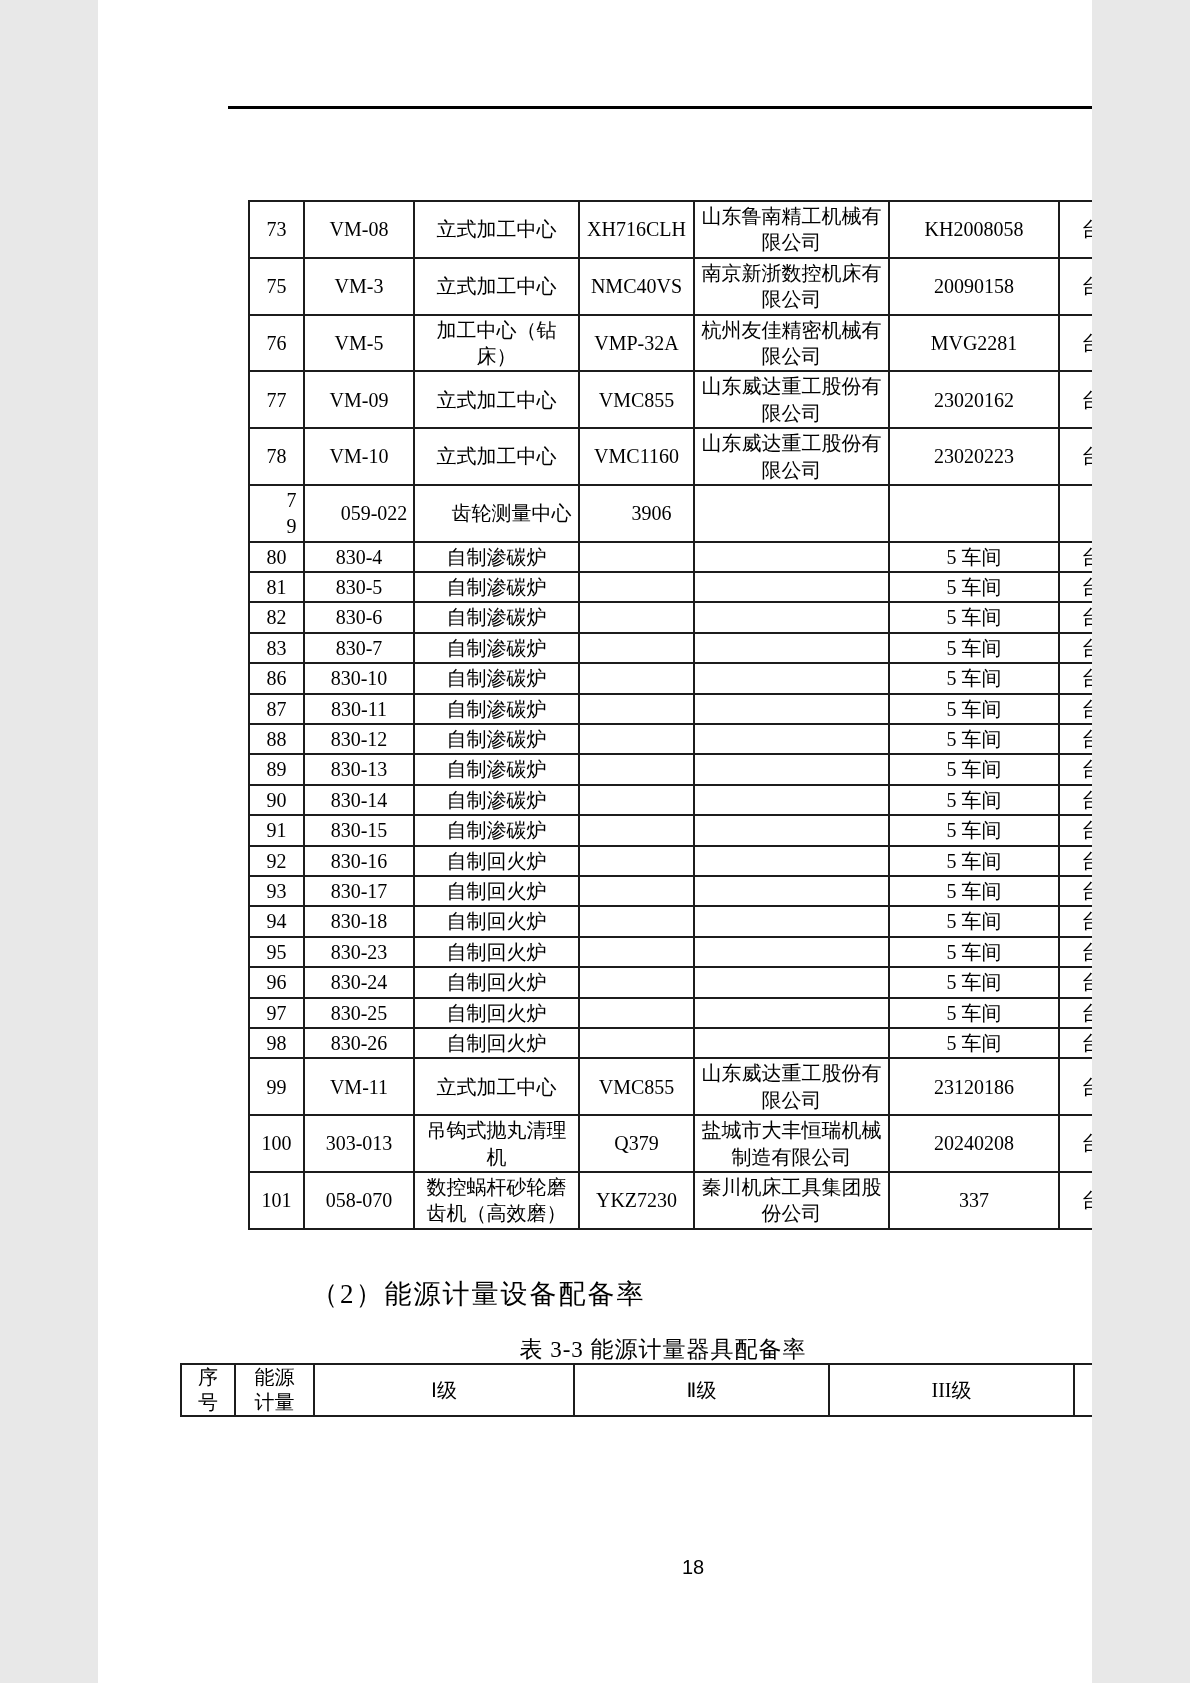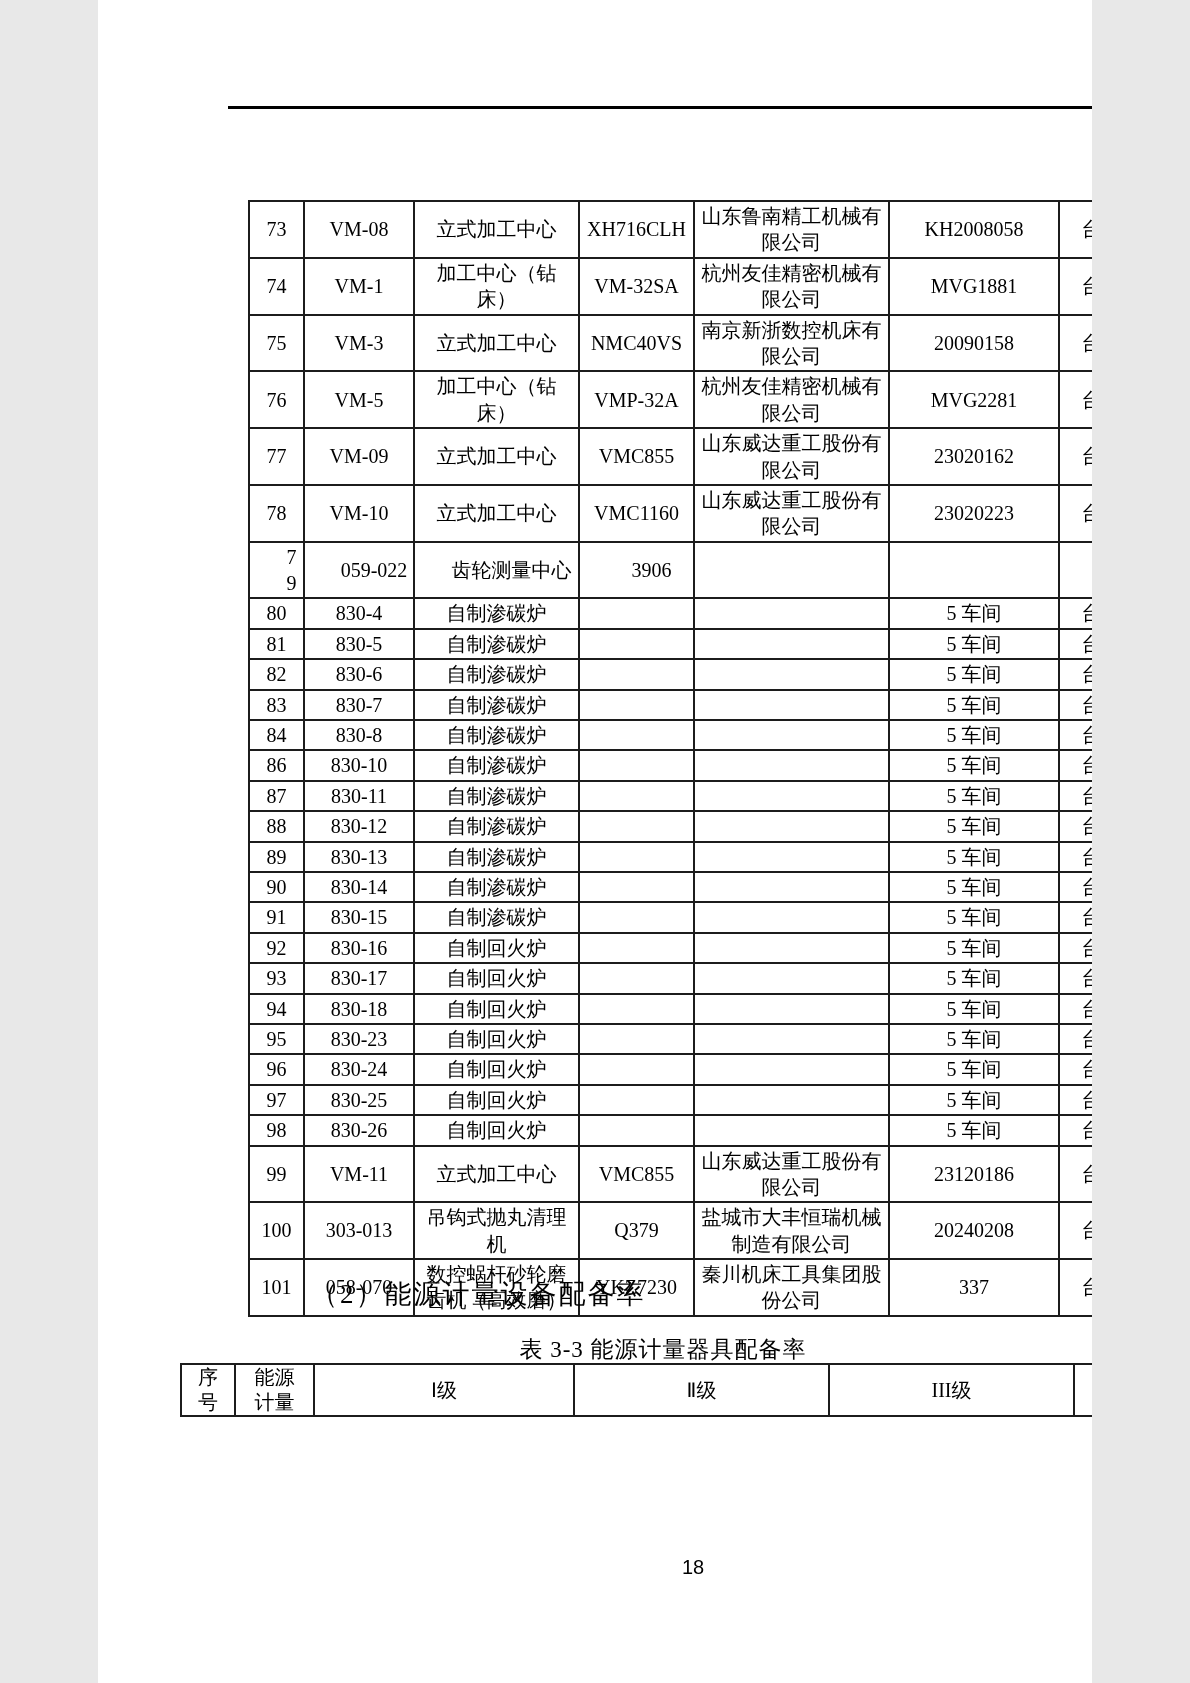--- a/index.html
+++ b/index.html
@@ -124,30 +124,20 @@
           <td>73</td>
           <td>VM-08</td>
           <td>立式加工中心</td>
           <td>XH716CLH</td>
           <td>山东鲁南精工机械有限公司</td>
           <td>KH2008058</td>
           <td>台</td>
           <td></td>
         </tr>
         <tr class="row-tall">
-          <td>74</td>
-          <td>VM-1</td>
-          <td>加工中心（钻床）</td>
-          <td>VM-32SA</td>
-          <td>杭州友佳精密机械有限公司</td>
-          <td>MVG1881</td>
-          <td>台</td>
-          <td></td>
-        </tr>
-        <tr class="row-tall">
           <td>75</td>
           <td>VM-3</td>
           <td>立式加工中心</td>
           <td>NMC40VS</td>
           <td>南京新浙数控机床有限公司</td>
           <td>20090158</td>
           <td>台</td>
           <td></td>
         </tr>
         <tr class="row-tall">
@@ -216,30 +206,20 @@
           <td>自制渗碳炉</td>
           <td></td>
           <td></td>
           <td>5 车间</td>
           <td>台</td>
           <td></td>
         </tr>
         <tr class="row-short">
           <td>83</td>
           <td>830-7</td>
-          <td>自制渗碳炉</td>
-          <td></td>
-          <td></td>
-          <td>5 车间</td>
-          <td>台</td>
-          <td></td>
-        </tr>
-        <tr class="row-short">
-          <td>84</td>
-          <td>830-8</td>
           <td>自制渗碳炉</td>
           <td></td>
           <td></td>
           <td>5 车间</td>
           <td>台</td>
           <td></td>
         </tr>
         <tr class="row-short">
           <td>86</td>
           <td>830-10</td>

